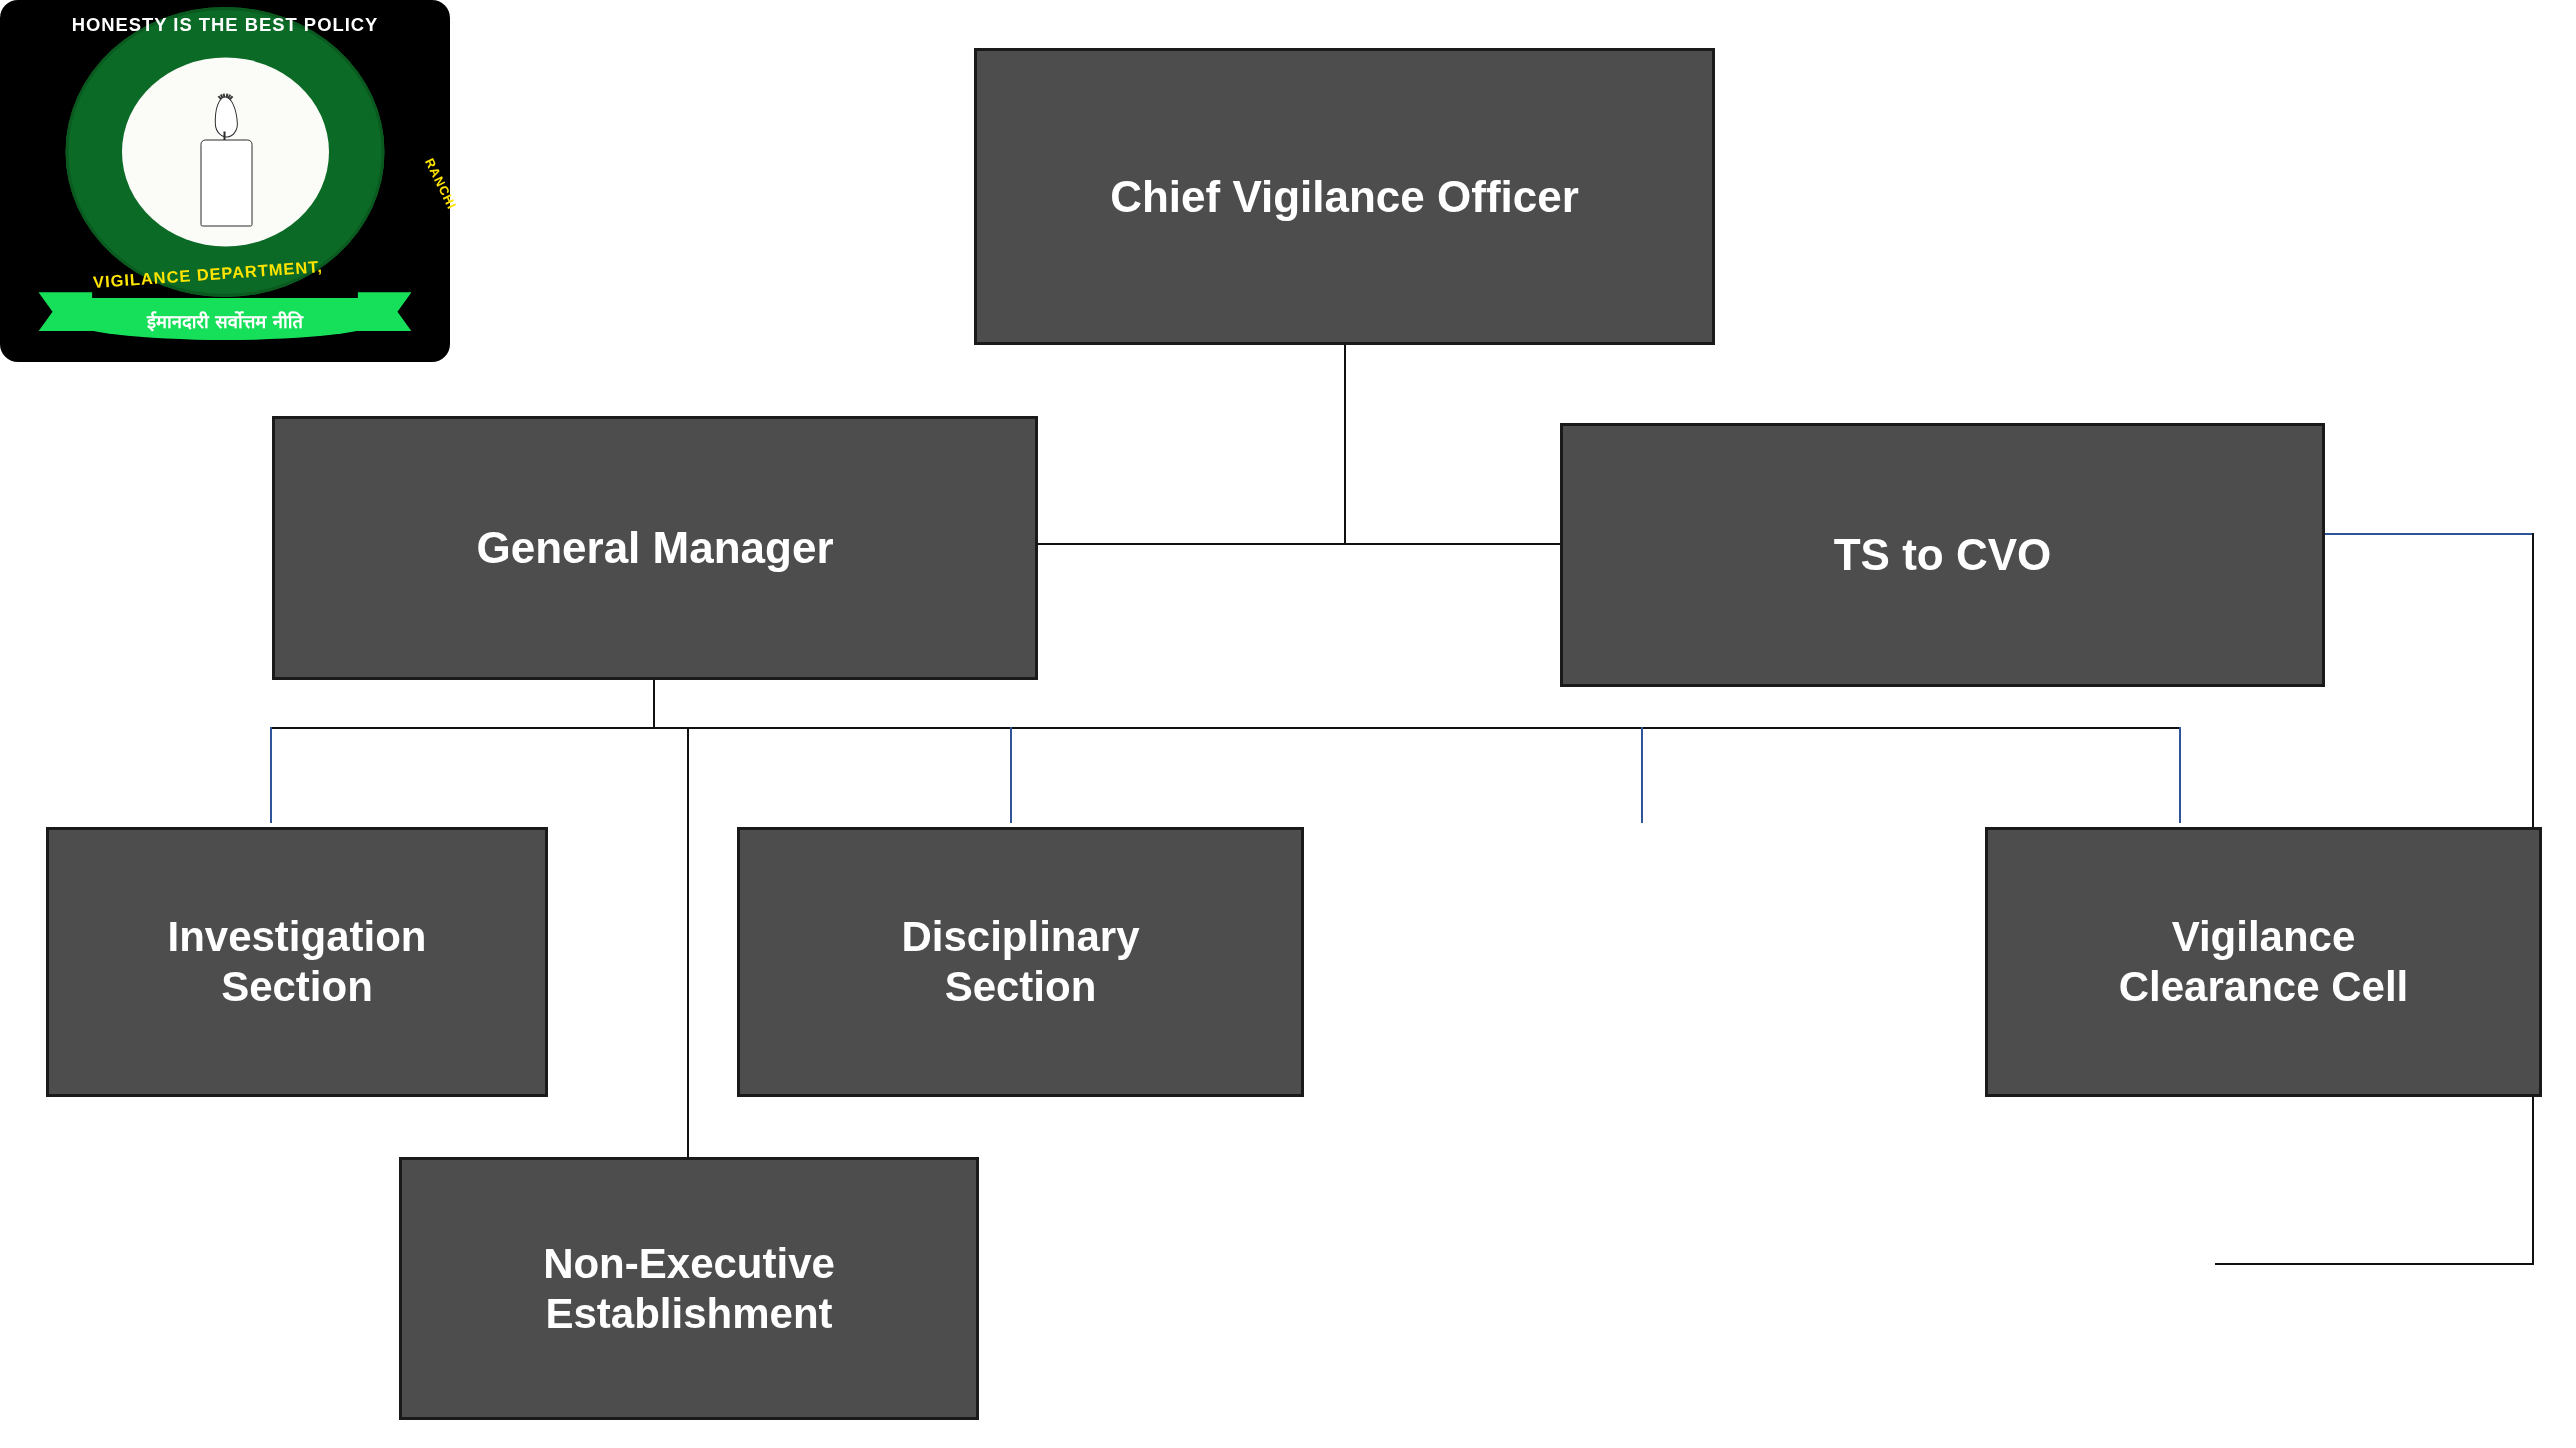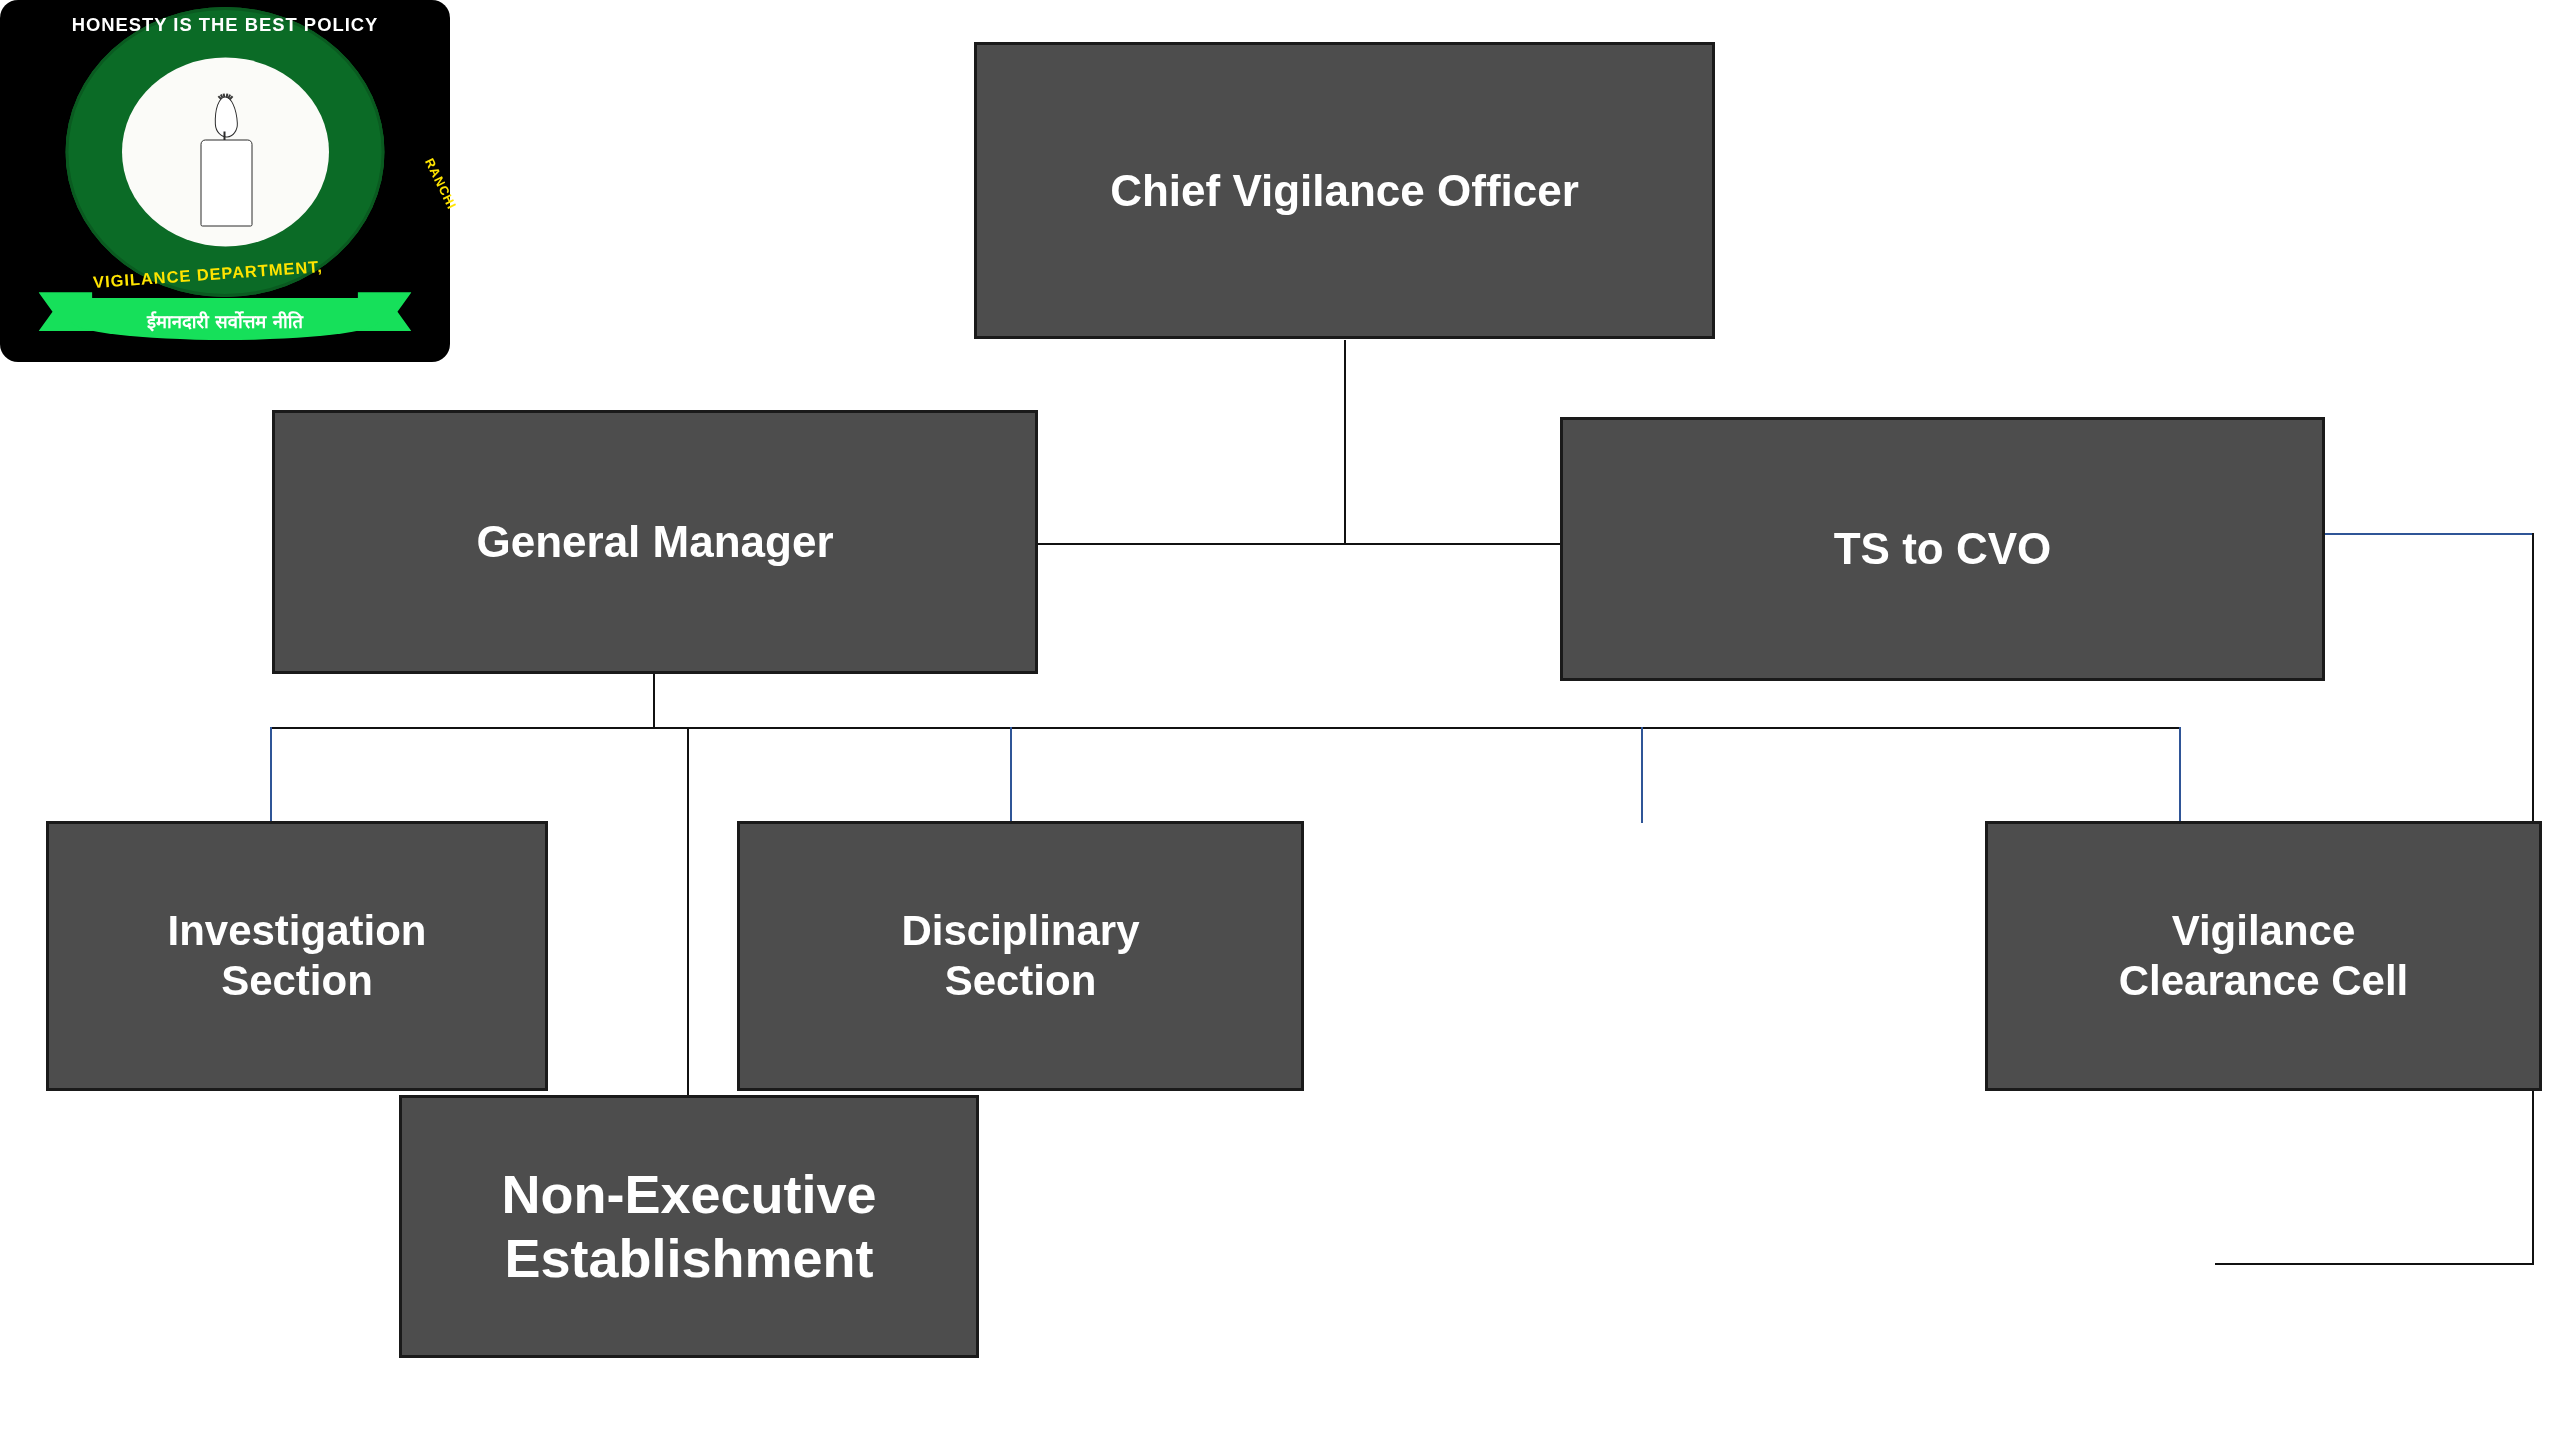--- a/index.html
+++ b/index.html
@@ -169,20 +169,21 @@
     display: flex;
     align-items: center;
     justify-content: center;
     text-align: center;
     color: #ffffff;
     font-weight: bold;
     line-height: 1.18;
     padding: 3.9px 9.7px;
     box-sizing: border-box;
     white-space: pre-line;
+    margin-top: 6px;
   }
 
   
   .line {
     position: absolute;
     background: #2f5597;
   }
   .line.dark { background: #111111; }
   .vline { width: 1.9px; }
   .hline { height: 1.9px; }
@@ -246,18 +247,18 @@
   <div class="node" style="left:46px; top:821px; width:502px; height:270px; font-size:42px;">Investigation
 Section</div>
 
   <div class="node" style="left:737px; top:821px; width:567px; height:270px; font-size:42px;">Disciplinary
 Section</div>
 
 
   <div class="node" style="left:1985px; top:821px; width:557px; height:270px; font-size:42px;">Vigilance
 Clearance Cell</div>
 
-  <div class="node" style="left:399px; top:1095px; width:580px; height:263px; font-size:54px;">Non-Executive
+  <div class="node" style="left:399px; top:1151px; width:580px; height:263px; font-size:42px;">Non-Executive
 Establishment</div>
 
 
 </div>
 
 
 </body></html>

